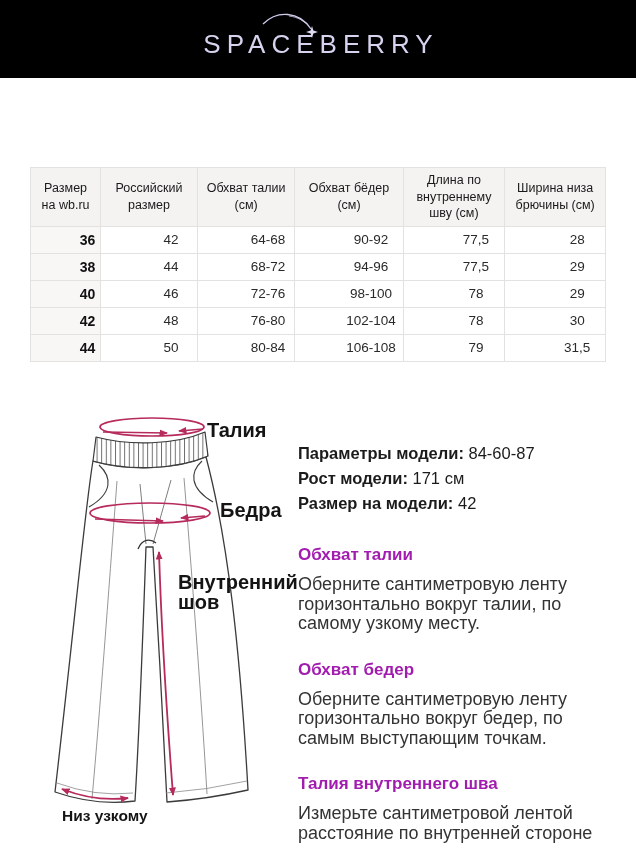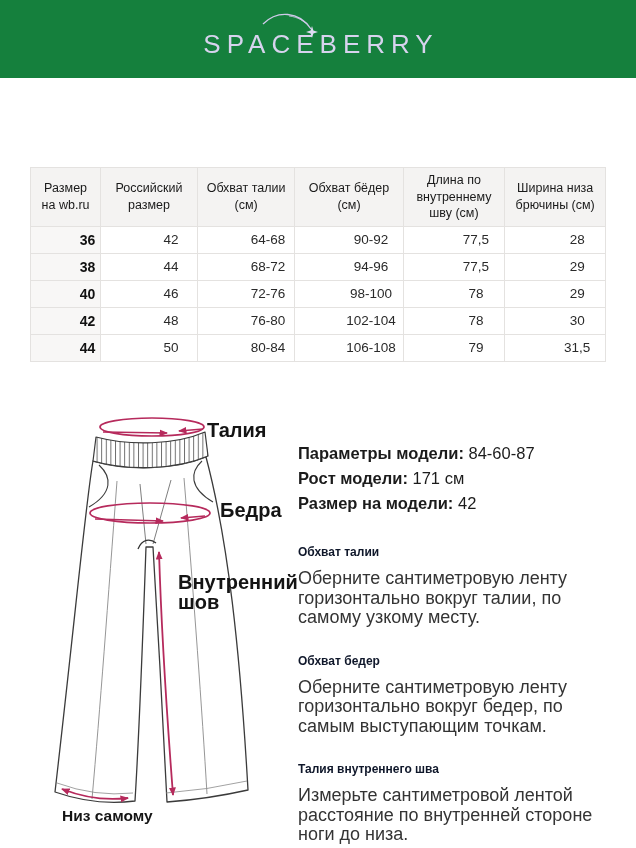--- a/index.html
+++ b/index.html
@@ -5,21 +5,21 @@
   * { margin:0; padding:0; box-sizing:border-box; }
   html,body { background:#ffffff; }
   .page {
     position:relative; width:636px; height:848px; margin:0 auto;
     background:#ffffff; overflow:hidden;
     font-family:"Liberation Sans", sans-serif; color:#1e1e1e;
   }
   
   .header {
     position:absolute; left:0; top:0; width:636px; height:78px;
-    background:#15803d; display:flex; align-items:center; justify-content:center;
+    background:#000000; display:flex; align-items:center; justify-content:center;
   }
   .brand {
     color:#d7d3ee; font-size:26px; font-weight:300; letter-spacing:6px;
     padding-left:6px; margin-top:10px;
   }
   .star-svg { position:absolute; left:50%; margin-left:-58px; top:7px; }
   
   .size-table {
     position:absolute; left:30px; top:167px; width:576px;
     border-collapse:collapse; table-layout:fixed;border-radius:9px;
@@ -43,21 +43,21 @@
   .lbl-waist { left:184px; top:20px; }
   .lbl-hips  { left:197px; top:100px; }
   .lbl-inseam{ left:155px; top:172px; white-space:normal; width:110px; }
   .lbl-hem   { left:39px;  top:406px; font-size:15.5px; }
   
   .right-col { position:absolute; left:298px; top:441px; width:322px; }
   .model-line { font-size:16.5px; line-height:25px; color:#1b1b1b; }
   .model-line .lab { font-weight:bold; }
   .guide { margin-top:29px; }
   .guide-section { margin-bottom:26px; }
-  .guide-section h3 { font-size:12px; font-weight:bold; color:#0f172a; margin:0 0 10px 0; }
+  .guide-section h3 { font-size:17px; font-weight:bold; color:#a21caf; margin:0 0 10px 0; }
   .guide-section p  { font-size:18px; line-height:19.5px; color:#343434; margin:0; }
 </style>
 </head>
 <body>
 
 <div class="page">
 
   <div class="header">
     <svg class="star-svg" width="64" height="38" viewBox="0 0 64 38">
       <path d="M3,17 C17,3 39,4 51,22" fill="none" stroke="#cfcaea" stroke-width="1.3"></path>
@@ -172,21 +172,21 @@
       <path d="M182,116 L158,118" fill="none" stroke="#b62a5c" stroke-width="1.7" marker-end="url(#arr)"></path>
 
       <path d="M136,152 C139,250 145,330 150,395" fill="none" stroke="#b62a5c" stroke-width="1.8" marker-start="url(#arr)" marker-end="url(#arr)"></path>
 
       <path d="M39,389 Q72,402 105,398" fill="none" stroke="#b62a5c" stroke-width="1.8" marker-start="url(#arr)" marker-end="url(#arr)"></path>
     </svg>
 
     <span class="diagram-label lbl-waist">Талия</span>
     <span class="diagram-label lbl-hips">Бедра</span>
     <span class="diagram-label lbl-inseam">Внутренний шов</span>
-    <span class="diagram-label lbl-hem">Низ самому</span>
+    <span class="diagram-label lbl-hem">Низ узкому</span>
   </div>
 
   <div class="right-col">
     <div class="model-line">
       <span class="lab">Параметры модели:</span>
       <span>84-60-87</span>
     </div>
     <div class="model-line">
       <span class="lab">Рост модели:</span>
       <span>171 см</span>

